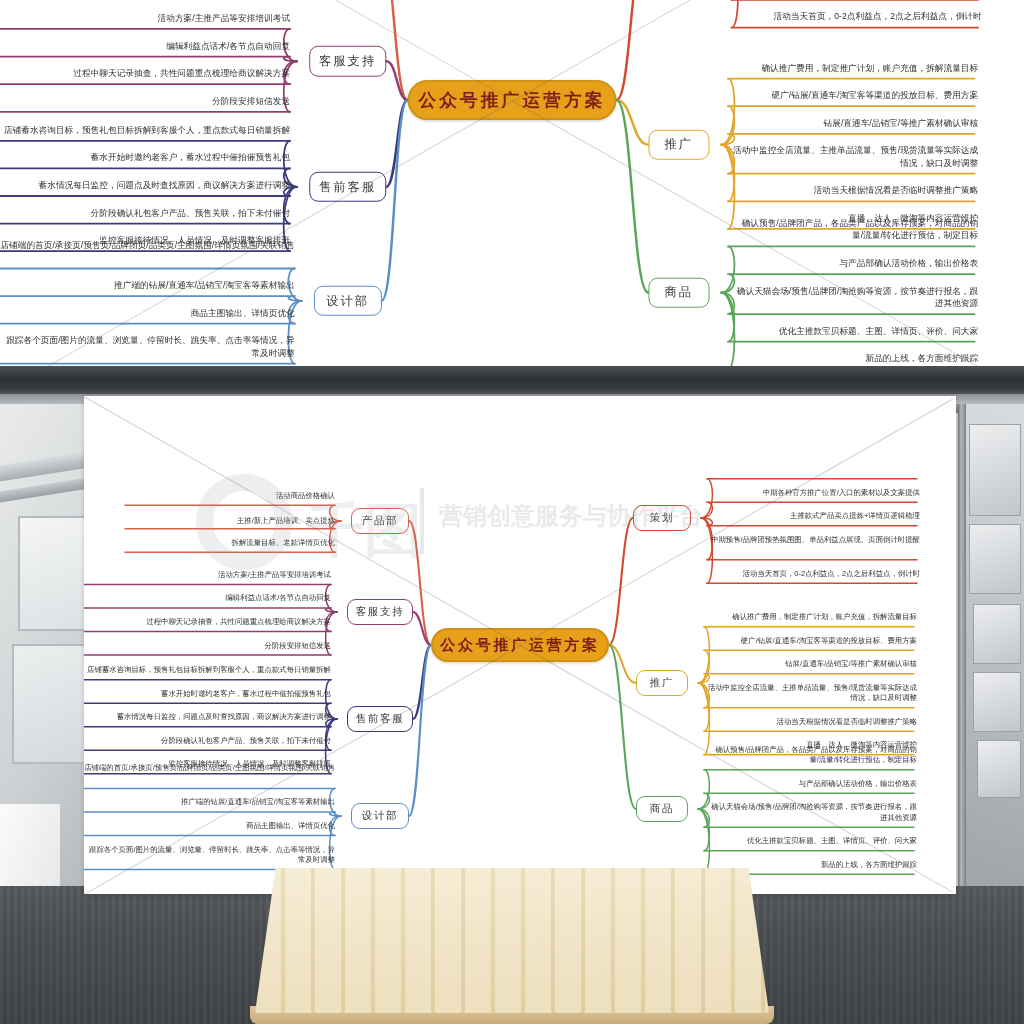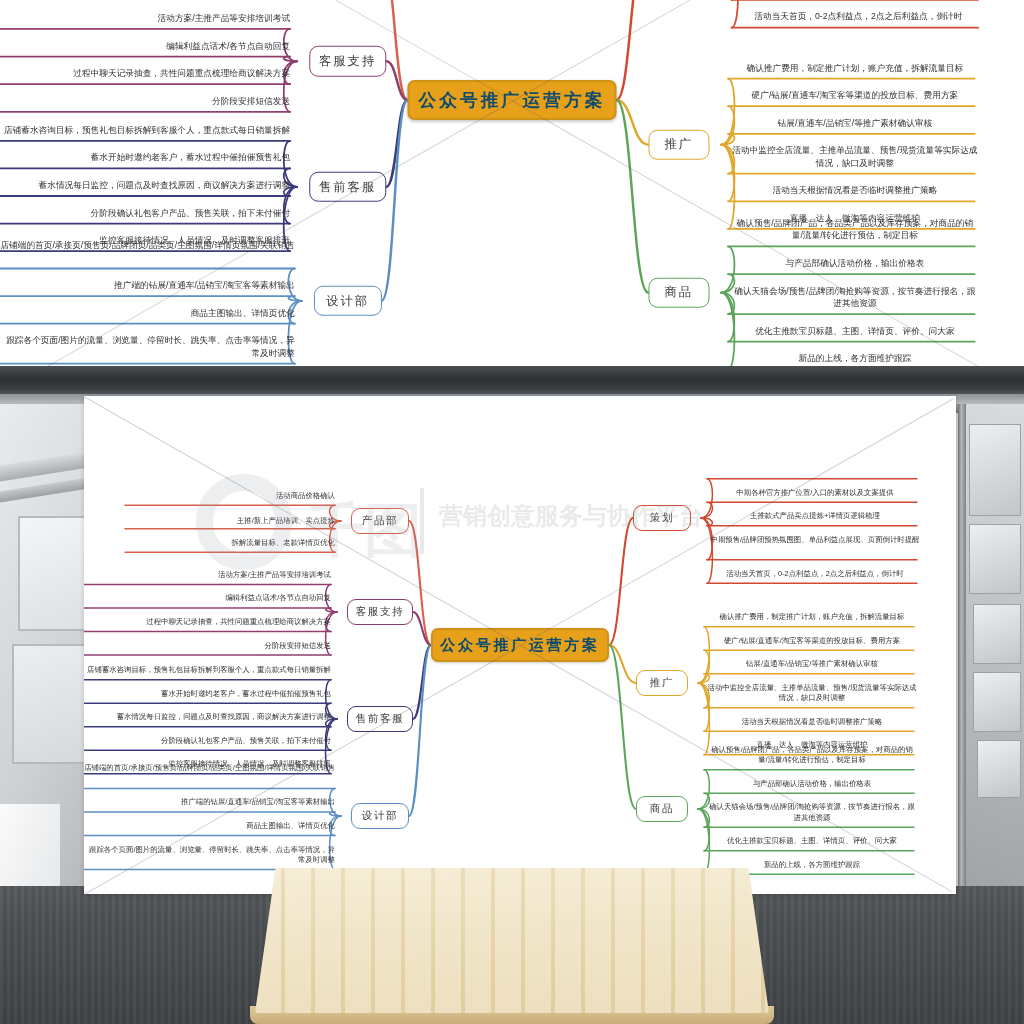--- a/index.html
+++ b/index.html
@@ -55,32 +55,32 @@
   #poster { position:absolute; left:84px; top:30px; width:872px; height:498px;
             background:#fff; box-shadow:0 1px 5px rgba(0,0,0,.18); overflow:hidden; }
   .poster-diag { position:absolute; background:rgba(90,95,105,.30); height:1px;
                  transform-origin:0 0; }
 
   
   .mm { position:absolute; left:0; top:0; width:100%; height:100%; }
   .mm svg { position:absolute; left:0; top:0; width:100%; height:100%; overflow:visible; }
 
   .node-center { position:absolute; transform:translate(-50%,-50%);
-      background:#e6a019; border:2px solid #d09214; border-radius:7px;
-      color:#0c4a6e; font-weight:bold; letter-spacing:.18em; white-space:nowrap;
+      background:#e6a019; border:2px solid #d09214; border-radius:20px;
+      color:#7f1d1d; font-weight:bold; letter-spacing:.18em; white-space:nowrap;
       display:flex; align-items:center; justify-content:center;
       box-shadow:0 1px 3px rgba(0,0,0,.2); }
 
   .node-branch { position:absolute; transform:translate(-50%,-50%);
       background:#fff; border:1.4px solid #999; border-radius:9px;
       letter-spacing:.16em; white-space:nowrap;
       display:flex; align-items:center; justify-content:center; color:#3a3a3a; }
 
   .leaf { position:absolute; color:#2f2f33; line-height:1.42; }
-  .leaf.r { text-align:center; }
+  .leaf.r { text-align:right; }
   .leaf.l { text-align:right; }
 
   
   .wm { position:absolute; pointer-events:none; user-select:none;
         color:rgba(150,155,165,.22); font-weight:bold; white-space:nowrap; }
   .wm-logo { position:absolute; color:rgba(150,155,165,.20); font-weight:bold; }
 
   
   #table { position:absolute; left:0; top:0; width:1024px; height:658px; }
   .tbl-top { position:absolute; left:255px; top:502px; width:514px; height:145px;

